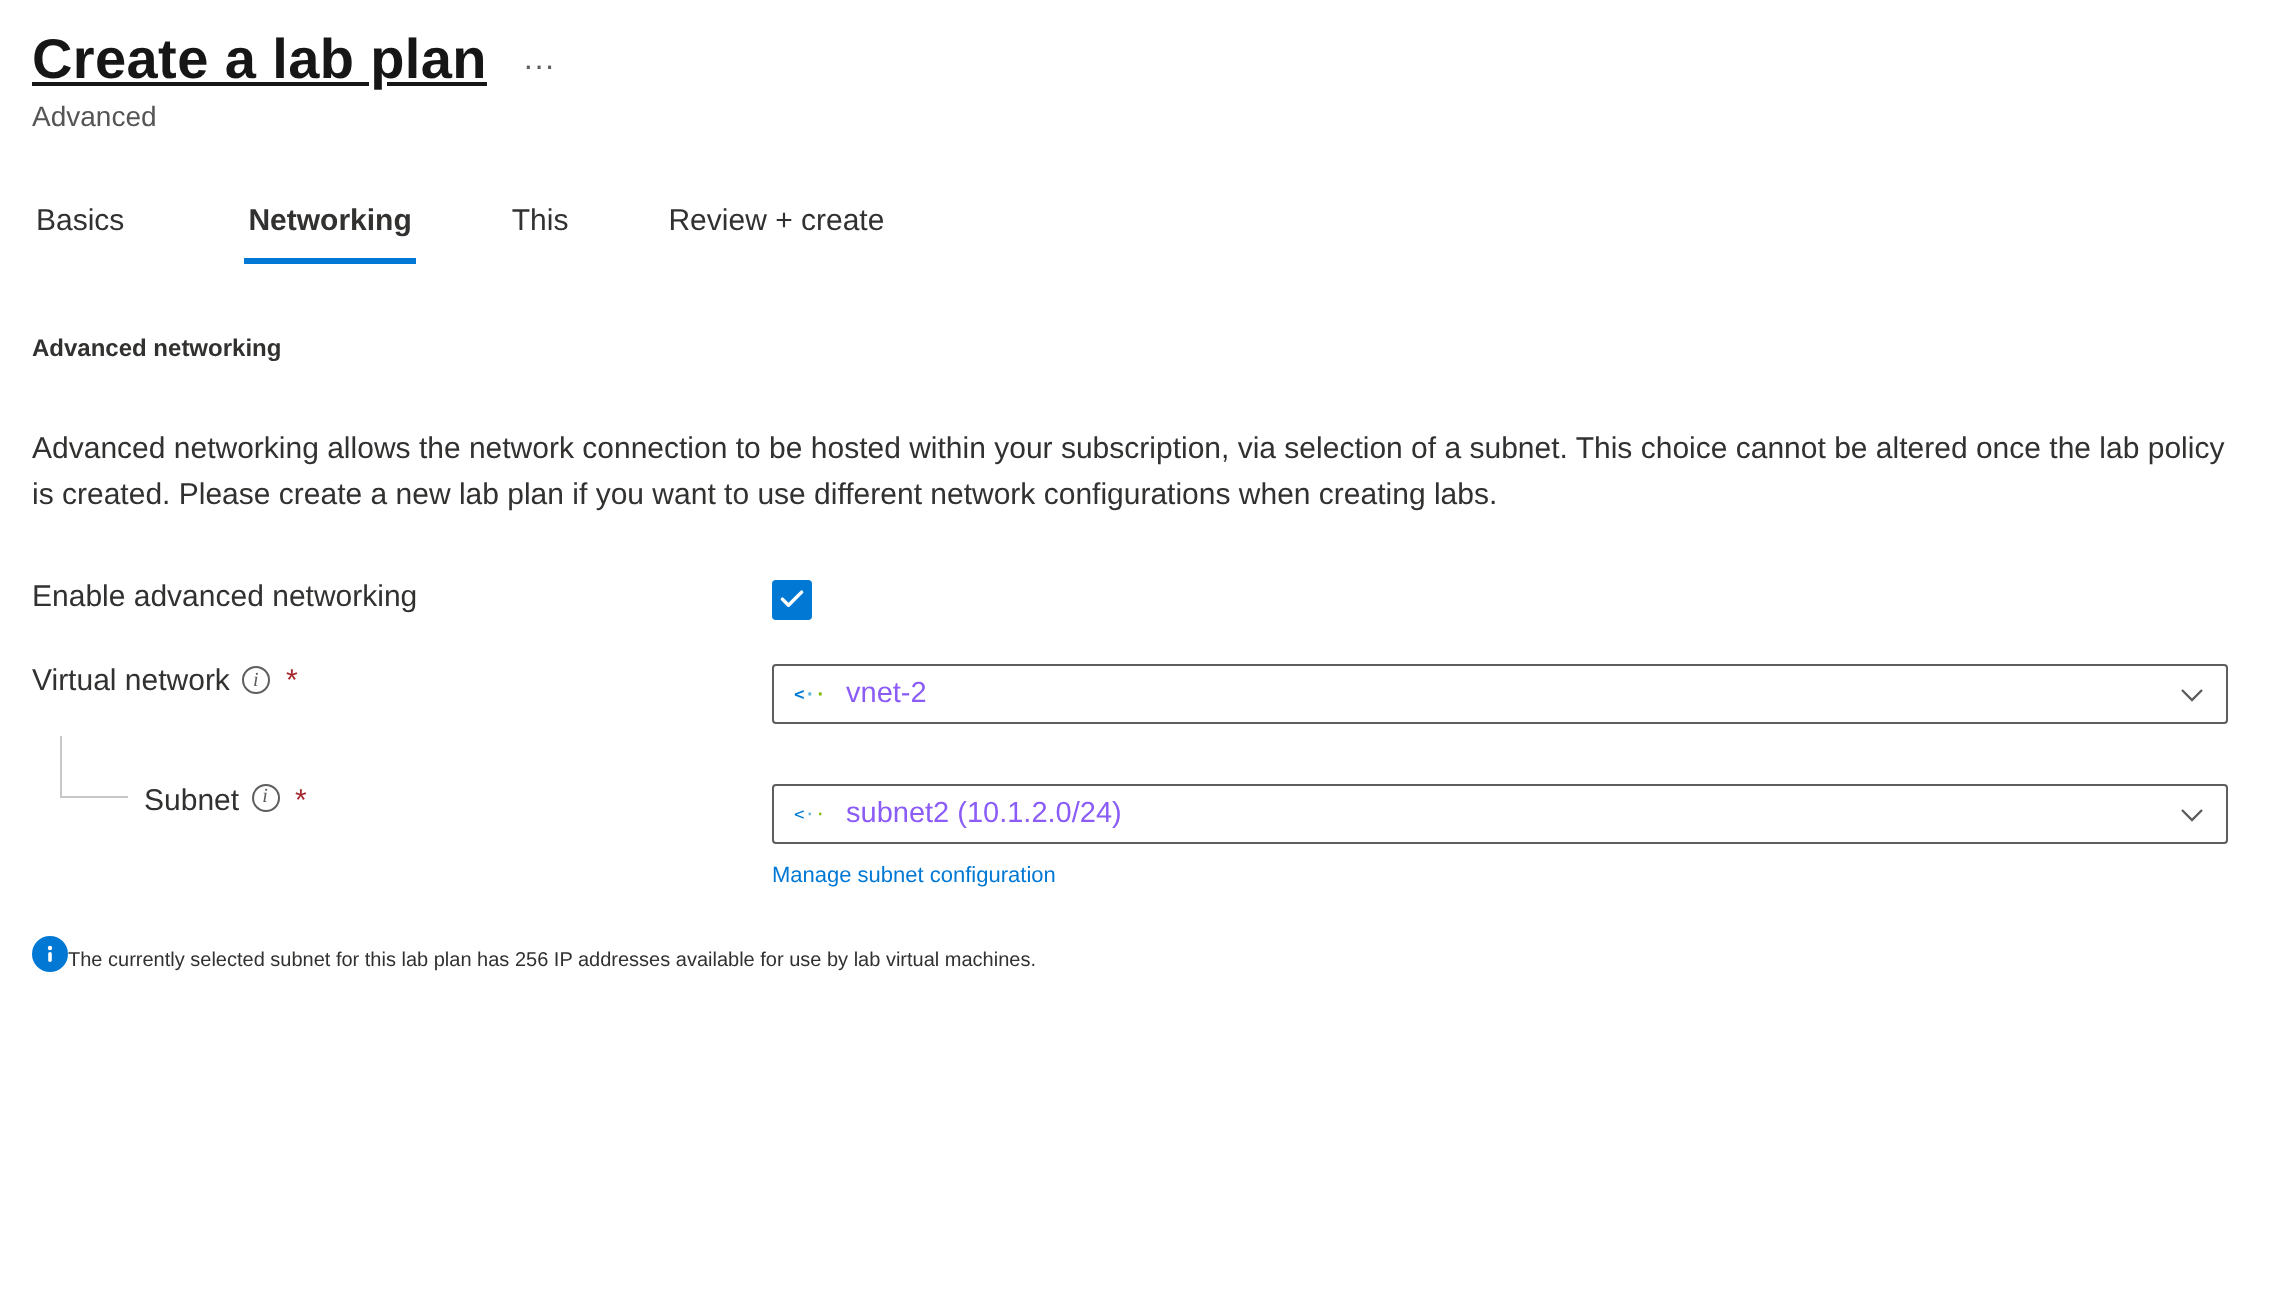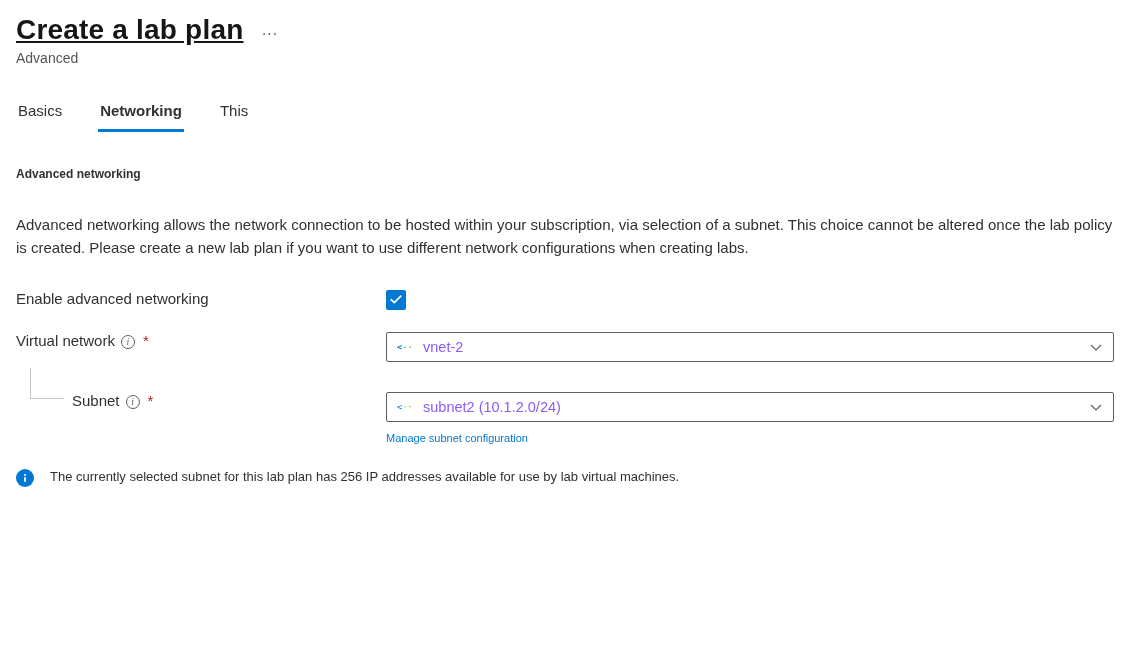--- a/index.html
+++ b/index.html
@@ -15,54 +15,55 @@
     .title-row { display: flex; align-items: center; gap: 18px; }
     .page-title {
       font-size: 28px;
       font-weight: 600;
       color: #161616;
       letter-spacing: 0.2px;
       text-decoration: underline;
     }
     .more-icon { color: #605e5c; font-size: 16px; line-height: 1; margin-top: 8px; }
     .subtitle { font-size: 14px; color: #555; margin-top: 4px; }
-    .tabs { display: flex; gap: 34px; border-bottom: 1px solid transparent; margin-bottom: 34px; align-items: center; }
+    .tabs { display: flex; gap: 46px; border-bottom: 1px solid transparent; margin-bottom: 34px; align-items: center; }
     .tab {
       padding: 8px 2px 10px 2px;
       font-size: 15px;
       color: #323130;
       cursor: pointer;
       border-bottom: 3px solid transparent;
     }
     .tab.active {
       font-weight: 600;
       border-bottom-color: #0078d4;
+      margin-left: 12px;
     }
     .section-title {
       font-size: 12px;
       font-weight: 600;
       margin-bottom: 32px;
     }
     .description {
       font-size: 15px;
       line-height: 1.55;
       color: #323130;
       margin-bottom: 30px;
       max-width: 1110px;
     }
     .form-row {
       display: flex;
       align-items: flex-start;
       margin-bottom: 22px;
     }
-    .form-label-col { width: 370px; display: flex; align-items: flex-end; gap: 6px; font-size: 15px; }
+    .form-label-col { width: 370px; display: flex; align-items: center; gap: 6px; font-size: 15px; }
     .form-field-col { flex: 1; max-width: 728px; }
     .indent {
       display: flex;
-      align-items: flex-end;
+      align-items: flex-start;
       gap: 6px;
       padding-left: 56px;
       position: relative;
     }
     .tree-connector {
       position: absolute;
       left: 14px;
       top: -24px;
       bottom: 10px;
       width: 34px;
@@ -96,23 +97,23 @@
       padding: 0 10px;
       width: 100%;
       cursor: pointer;
       background: #fff;
     }
     .dropdown .vnet-icon svg { width: 16px; height: 12px; display: block; }
     .dropdown .value { flex: 1; font-size: 14.5px; color: #8b5cf6; }
     .dropdown .chevron svg { width: 14px; height: 14px; display: block; }
     .link { color: #0078d4; text-decoration: none; font-size: 11px; display: inline-block; margin-top: 10px; cursor: pointer; }
     .info-banner {
-      display: flex; align-items: flex-start; gap: 16px;
+      display: flex; align-items: flex-end; gap: 0;
       margin-top: 24px;
-      font-size: 13px;
+      font-size: 10px;
     }
     .info-badge {
       width: 18px; height: 18px;
       background: #0078d4;
       border-radius: 50%;
       display: flex; align-items: center; justify-content: center;
       flex-shrink: 0;
     }
     .info-badge svg { width: 10px; height: 10px; }
     .subnet-row-wrap { position: relative; }
@@ -125,20 +126,21 @@
     <h1 class="page-title">Create a lab plan</h1>
     <span class="more-icon">···</span>
   </div>
   <div class="subtitle">Advanced</div>
 </div>
 
 <div class="tabs">
   <div class="tab">Basics</div>
   <div class="tab active">Networking</div>
   <div class="tab">This</div>
+  <div class="tab">Review + create</div>
 </div>
 
 <div class="section-title">Advanced networking</div>
 
 <div class="description">Advanced networking allows the network connection to be hosted within your subscription, via selection of a subnet. This choice cannot be altered once the lab policy is created. Please create a new lab plan if you want to use different network configurations when creating labs.</div>
 
 <div class="form-row">
   <div class="form-label-col">
     <span>Enable advanced networking</span>
   </div>

